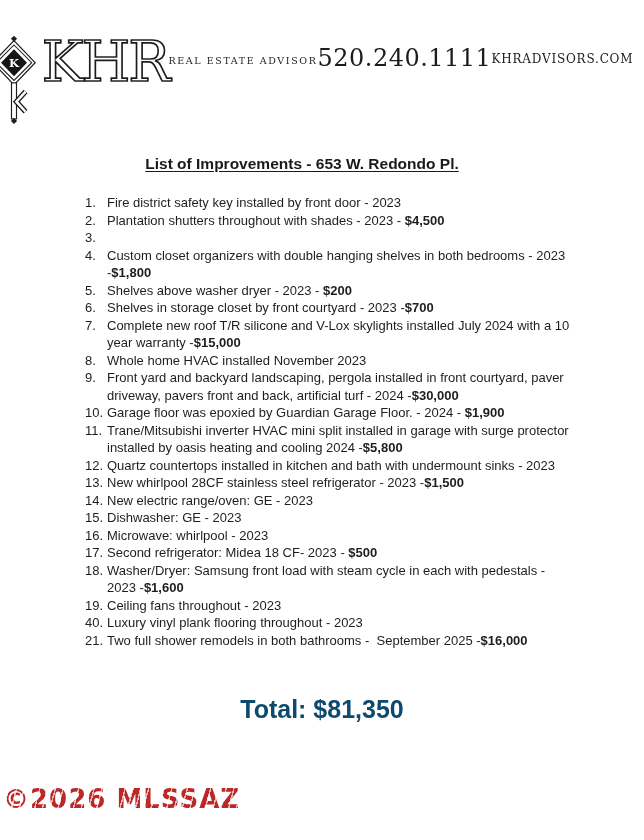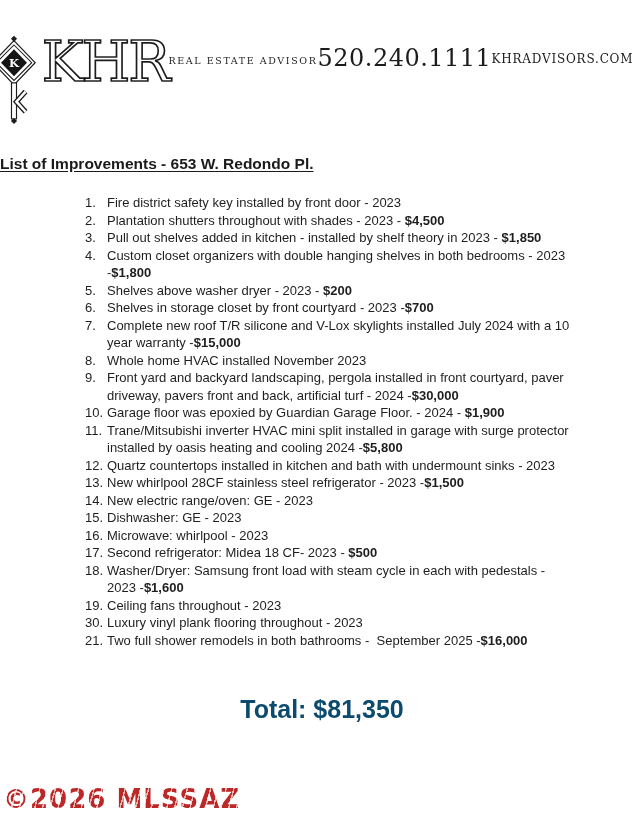--- a/index.html
+++ b/index.html
@@ -17,21 +17,21 @@
     font-size:56px; line-height:0.82; letter-spacing:-2px; font-weight:400;
     color:#1c1c1c; padding-top:6px;
   }
   @supports (-webkit-text-stroke: 1px black) {
     .brand { color:#ffffff; -webkit-text-stroke:1.7px #1c1c1c; }
   }
   .tagline  { font-size:9.5px;  letter-spacing:1.6px; margin-top:4px; white-space:nowrap; }
   .phone    { font-size:24px;   letter-spacing:0.5px; line-height:1.05; white-space:nowrap; }
   .website  { font-size:12px;   letter-spacing:0.8px; margin-top:1px; white-space:nowrap; }
   
-  .title-row { margin-top:29px; padding-right:40px; }
+  .title-row { margin-top:29px; text-align:center; padding-right:40px; }
   .doc-title {
     display:inline; font-size:15.5px; font-weight:bold;
     text-decoration:underline; text-underline-offset:2px; color:#1a1a1a;
   }
   
   ol.improvements {
     list-style:none; margin-top:21px; margin-left:85px;
     font-size:13px; line-height:17.5px; color:#1e1e1e;
   }
   ol.improvements li { display:flex; align-items:flex-start; }
@@ -91,21 +91,20 @@
       <li>
         <span class="num">1.</span>
         <span class="txt">Fire district safety key installed by front door - 2023</span>
       </li>
       <li>
         <span class="num">2.</span>
         <span class="txt">Plantation shutters throughout with shades - 2023 - <b>$4,500</b></span>
       </li>
       <li>
         <span class="num">3.</span>
-        <span class="txt">Pull out shelves added in kitchen - installed by shelf theory in 2023 - <b>$1,850</b></span>
       </li>
       <li>
         <span class="num">4.</span>
         <span class="txt">Custom closet organizers with double hanging shelves in both bedrooms - 2023 -<b>$1,800</b></span>
       </li>
       <li>
         <span class="num">5.</span>
         <span class="txt">Shelves above washer dryer - 2023 - <b>$200</b></span>
       </li>
       <li>
@@ -158,21 +157,21 @@
       </li>
       <li>
         <span class="num">18.</span>
         <span class="txt">Washer/Dryer: Samsung front load with steam cycle in each with pedestals - 2023 -<b>$1,600</b></span>
       </li>
       <li>
         <span class="num">19.</span>
         <span class="txt">Ceiling fans throughout - 2023</span>
       </li>
       <li>
-        <span class="num">30.</span>
+        <span class="num">40.</span>
         <span class="txt">Luxury vinyl plank flooring throughout - 2023</span>
       </li>
       <li>
         <span class="num">21.</span>
         <span class="txt">Two full shower remodels in both bathrooms -  September 2025 -<b>$16,000</b></span>
       </li>
     </ol>
 
   <div class="total-row">
     <span class="total-text">Total: $81,350</span>

